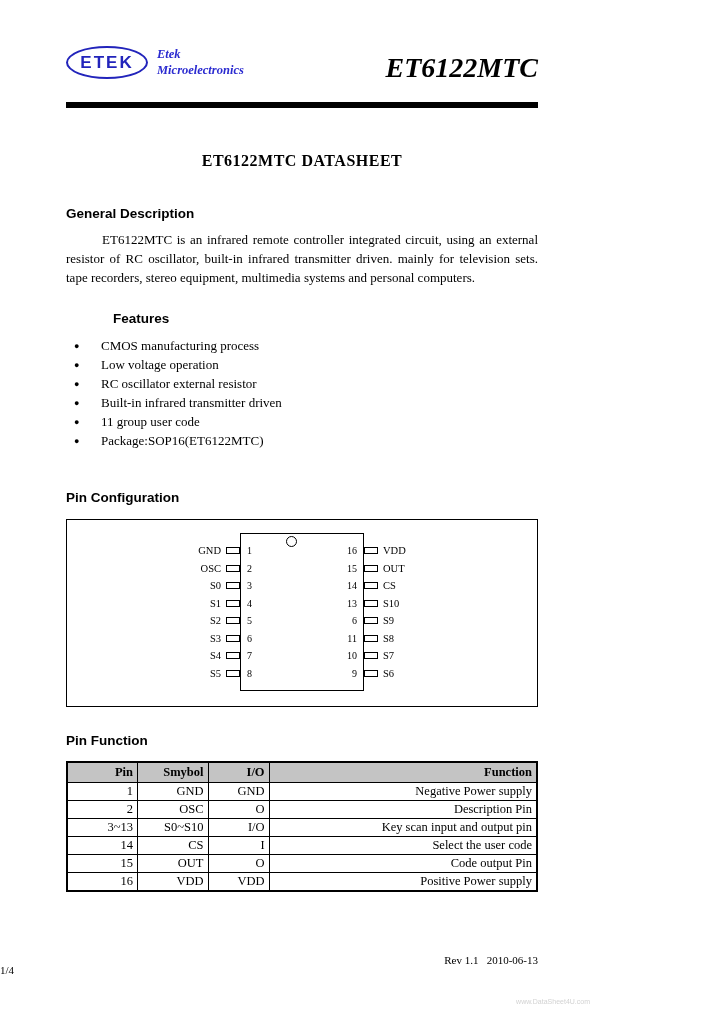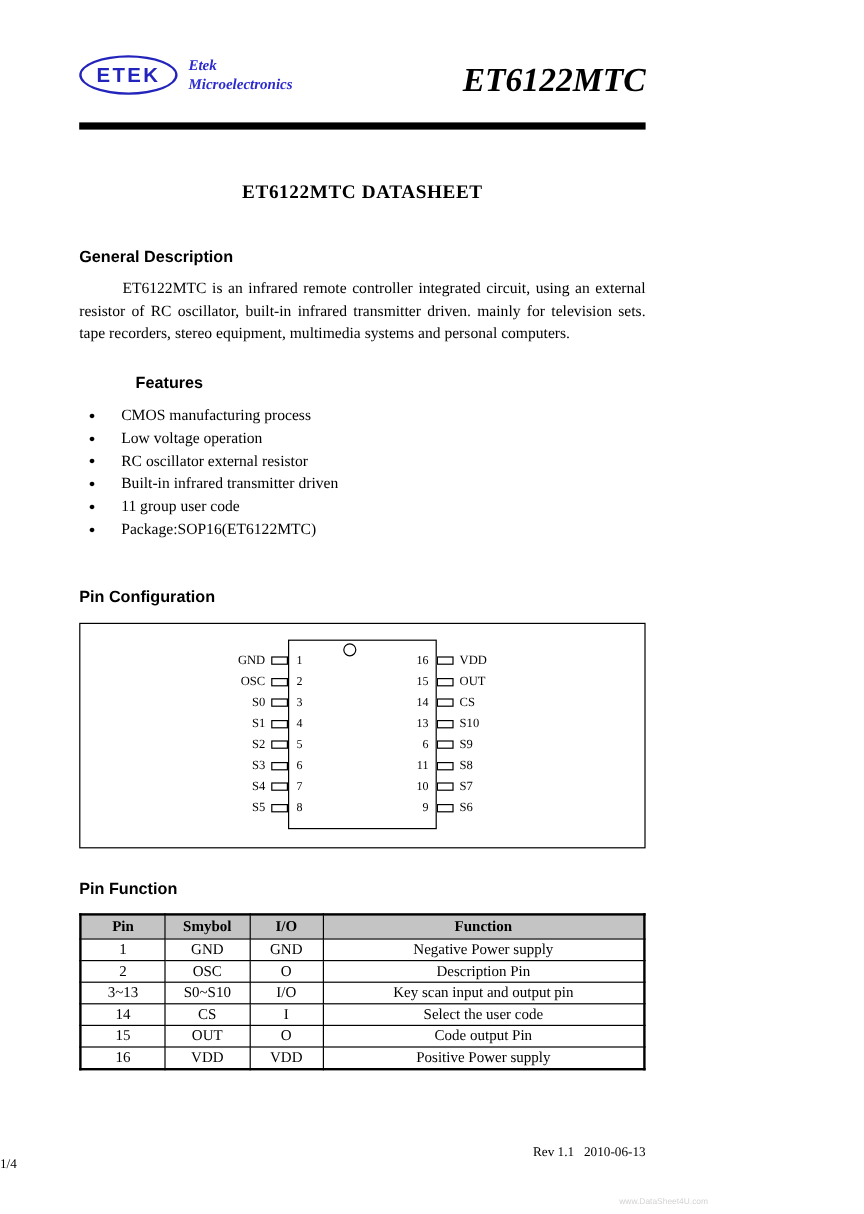--- a/index.html
+++ b/index.html
@@ -47,21 +47,21 @@
   .pin-label.left  { text-align: right; padding-right: 5px; }
   .pin-label.right { text-align: left;  padding-left: 5px; }
   .pin-pad { width: 14px; height: 7px; border: 1px solid #000; background: #fff; flex: none; }
   .pin-num { width: 30px; font-size: 10px; }
   .pin-num.left  { text-align: left;  padding-left: 7px; }
   .pin-num.right { text-align: right; padding-right: 7px; }
   .chip-spacer { flex: 1; }
 
   
   .pin-table { width: 100%; border-collapse: collapse; margin-top: 13px; border: 2px solid #000; }
-  .pin-table th, .pin-table td { border: 1px solid #000; text-align: center; font-size: 12.5px; padding: 1px 4px; }
+  .pin-table th, .pin-table td { border: 1px solid #000; text-align: right; font-size: 12.5px; padding: 1px 4px; }
   .pin-table th { background: #c4c4c4; font-weight: bold; height: 20px; }
   .pin-table td { height: 18px; }
   .col-pin { width: 15%; } .col-sym { width: 15%; } .col-io { width: 13%; } .col-func { width: 57%; }
 
   
   .rev-line { position: absolute; right: 62px; bottom: 46px; font-family: Liberation Serif, serif;
               font-size: 11px; white-space: pre; }
   .page-number { position: absolute; left: 0; right: 0; bottom: 36px; font-size: 11px; }
   .watermark { position: absolute; right: 10px; bottom: 7px; font-size: 7px; color: #d2d2d2;
                font-family: "Liberation Sans", sans-serif; }

